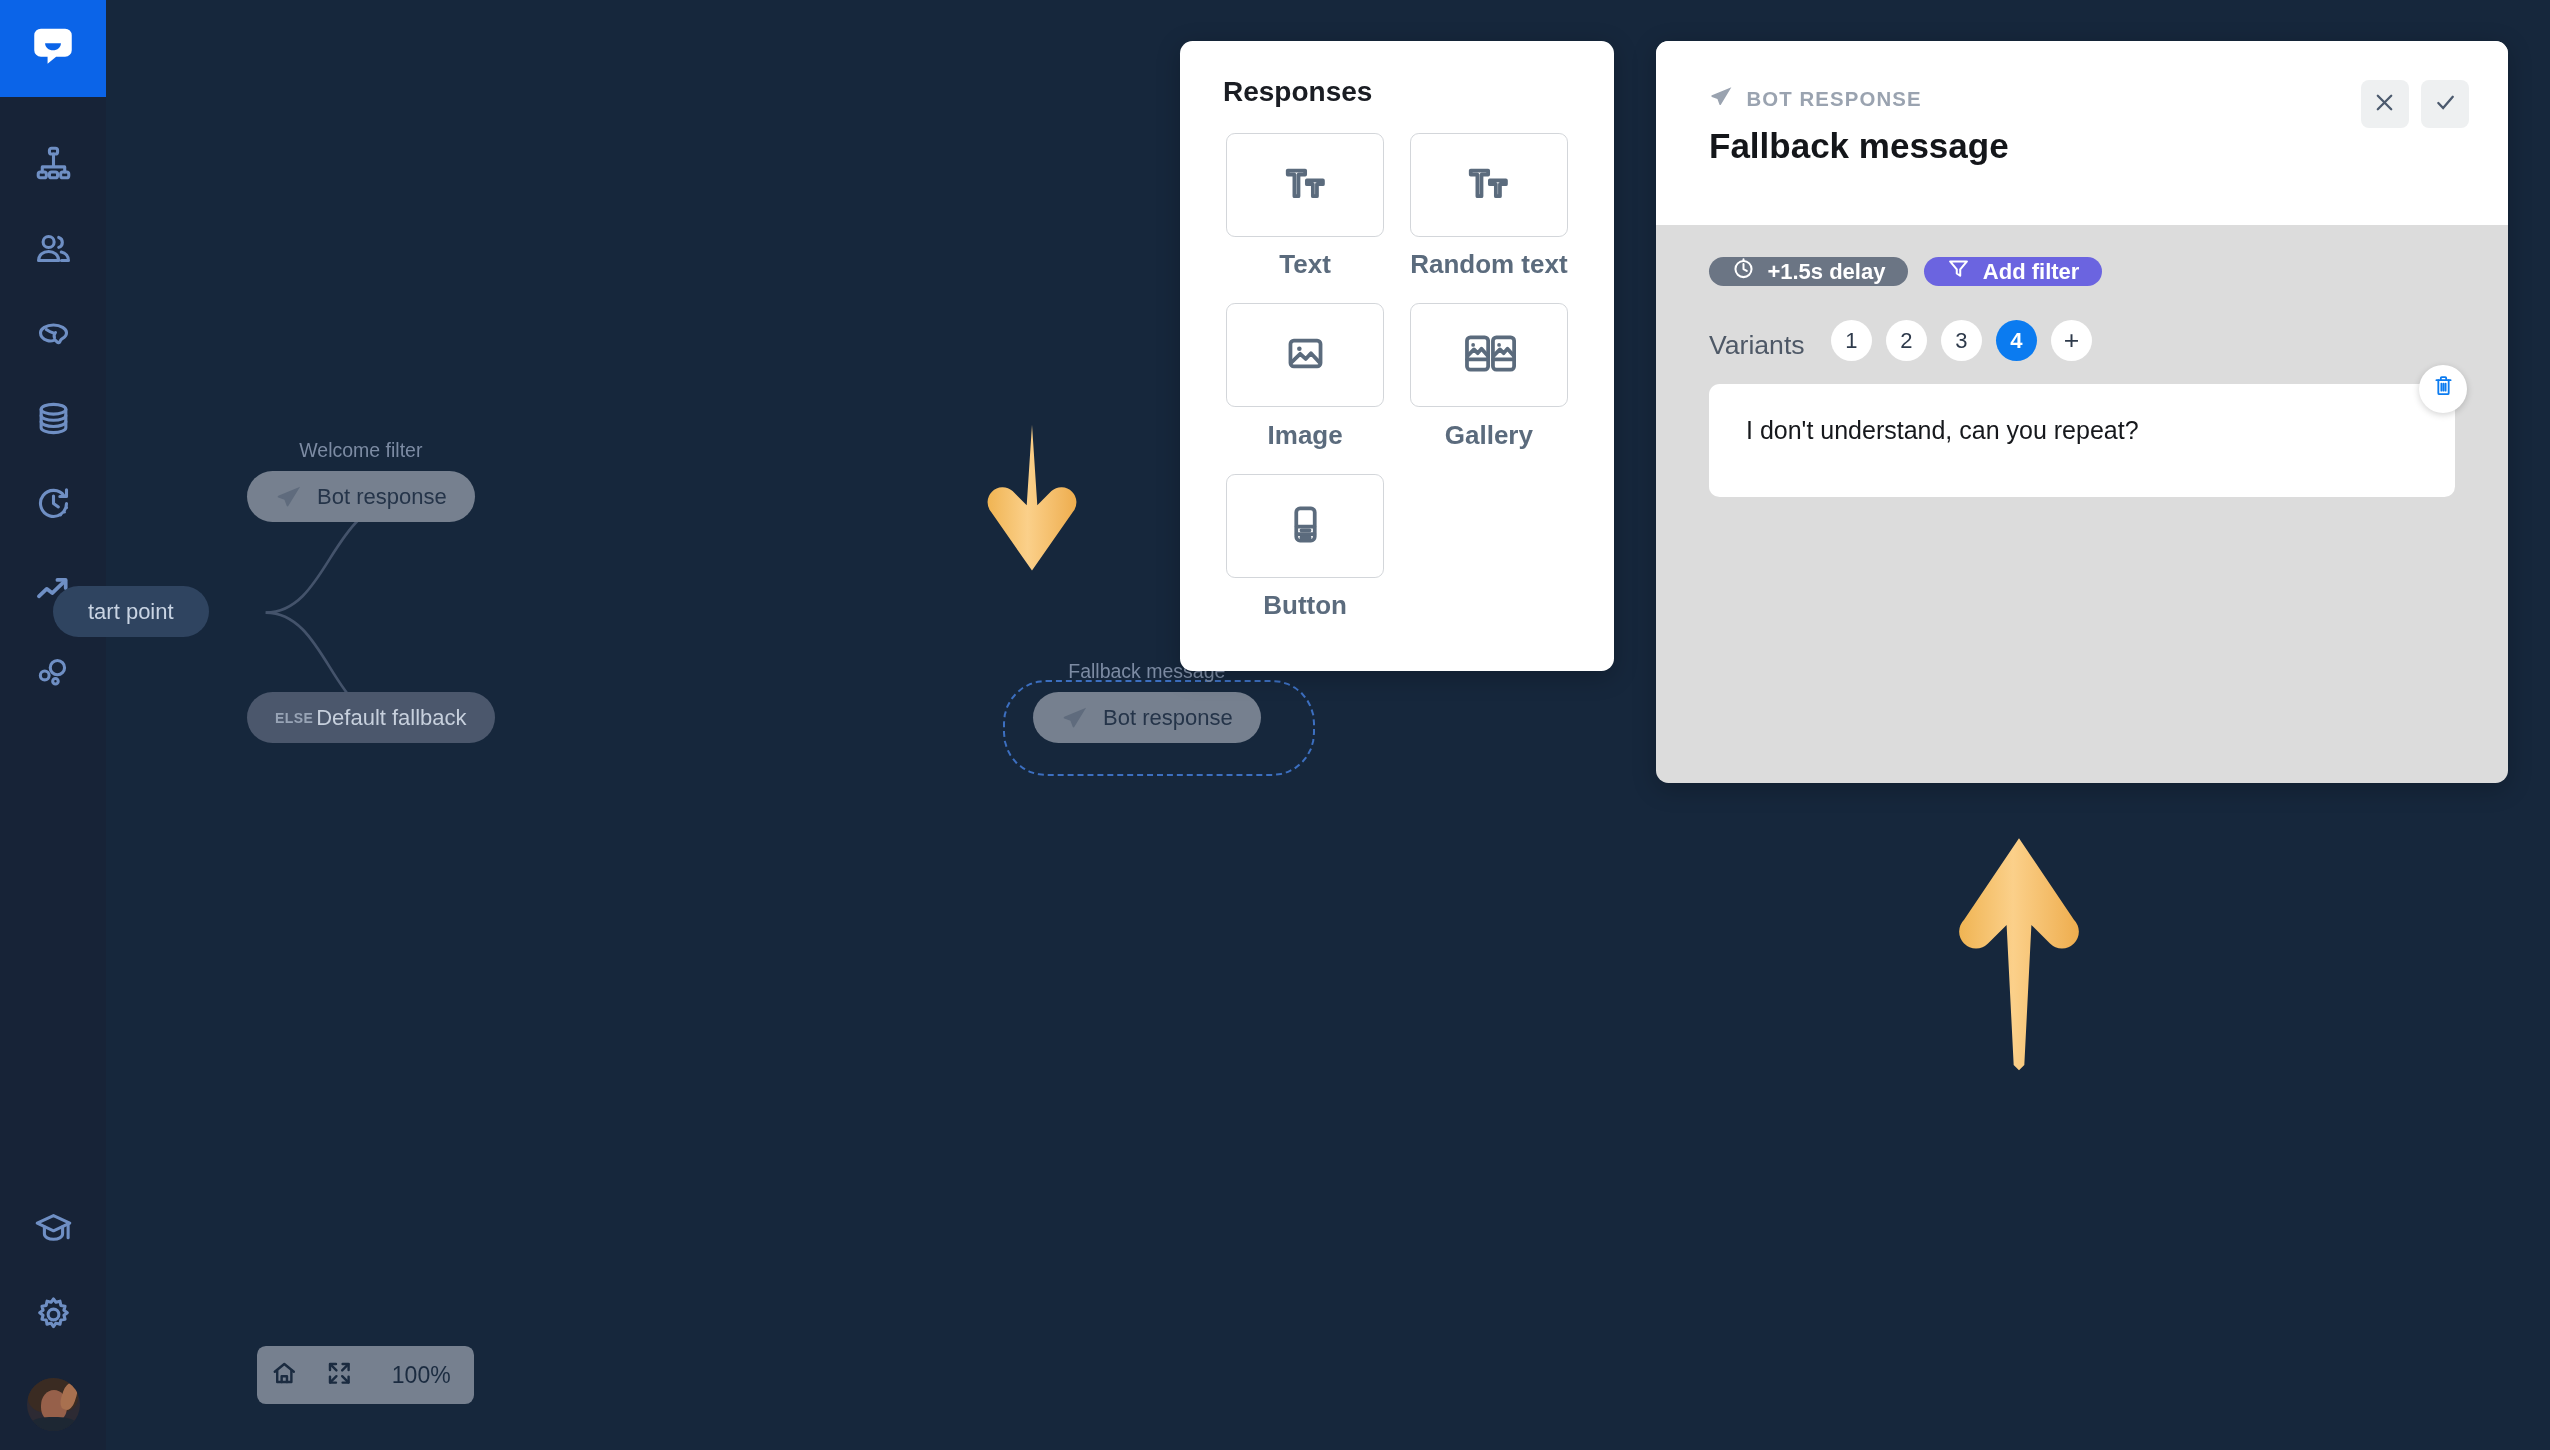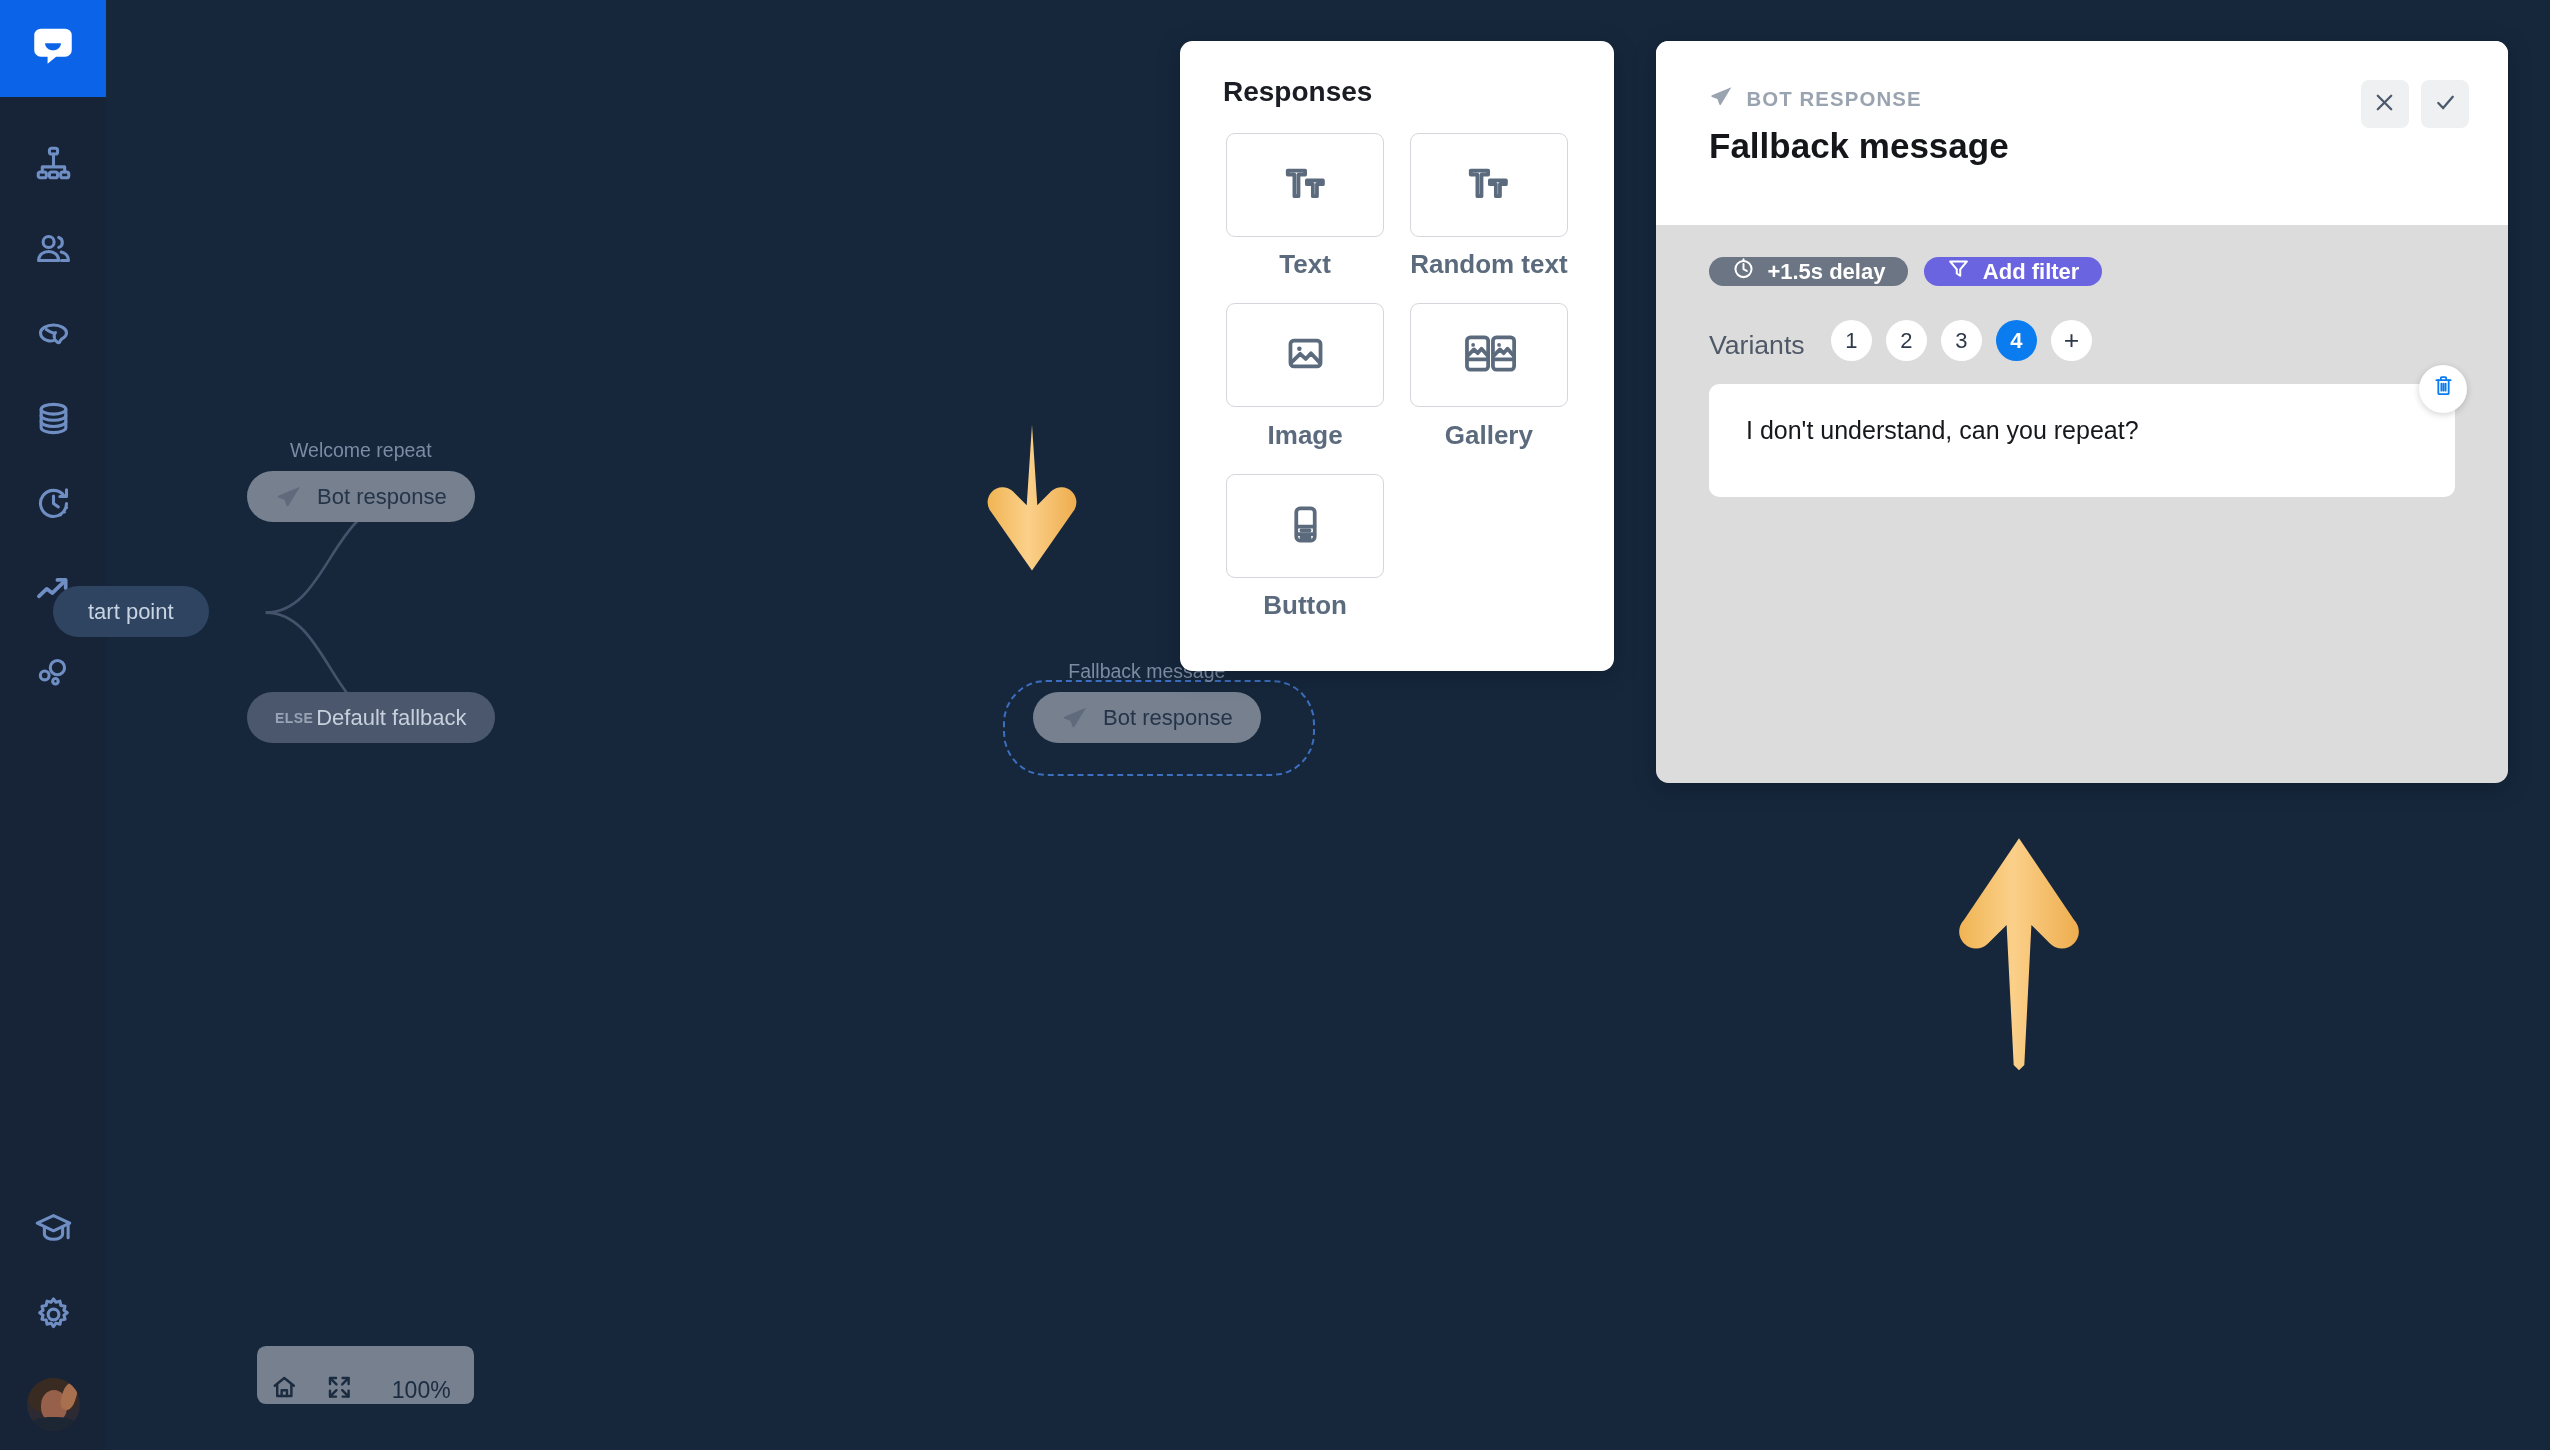--- a/index.html
+++ b/index.html
@@ -71,21 +71,21 @@
     border: 2.7px dashed #3c6fc0;
     border-radius: 43px;
   }
 
   
   .arrow { position: absolute; pointer-events: none; }
 
   
   .zoombar {
     position: absolute; left: 151px; bottom: 46px;
-    height: 58px; display: flex; align-items: flex-end;
+    height: 58px; display: flex; align-items: center;
     background: #76808f; border-radius: 8.9px; overflow: hidden;
   }
   .zoombar .zb-btn { width: 55px; display: flex; align-items: center; justify-content: center; cursor: pointer; }
   .zoombar .zb-btn svg { stroke: #1b2b40; fill: none; stroke-width: 2.2; stroke-linecap: round; stroke-linejoin: round; }
   .zoombar .zb-sep { width: 1.8px; background: #69727f; }
   .zoombar .zb-zoom { display: flex; align-items: center; justify-content: center; padding: 0 23px; color: #1b2b40; font-size: 23px; cursor: pointer; }
 
   
   .responses-panel {
     position: absolute; left: 1180px; top: 41px;
@@ -291,21 +291,21 @@
       <path d="M0 692 L 180 692" stroke="#44536b" stroke-width="0" fill="none"></path>
     </svg>
 
     <div class="node" style="left:-53px; top:586px;">
       <div class="pill pill-start">
         <span>tart point</span>
       </div>
     </div>
 
     <div class="node" style="left:141px; top:471px;">
-      <div class="node-label">Welcome repeat</div>
+      <div class="node-label">Welcome filter</div>
       <div class="pill pill-bot">
         <span class="pill-icon">
           <svg width="28" height="28" viewBox="0 0 24 24">
               <path d="M21.5 3.2L2.8 10.9c-.7.3-.7 1.3 0 1.5l5.3 1.9 1.9 5.3c.3.7 1.2.7 1.5 0z"></path>
             </svg>
         </span>
         <span>Bot response</span>
       </div>
     </div>
 

